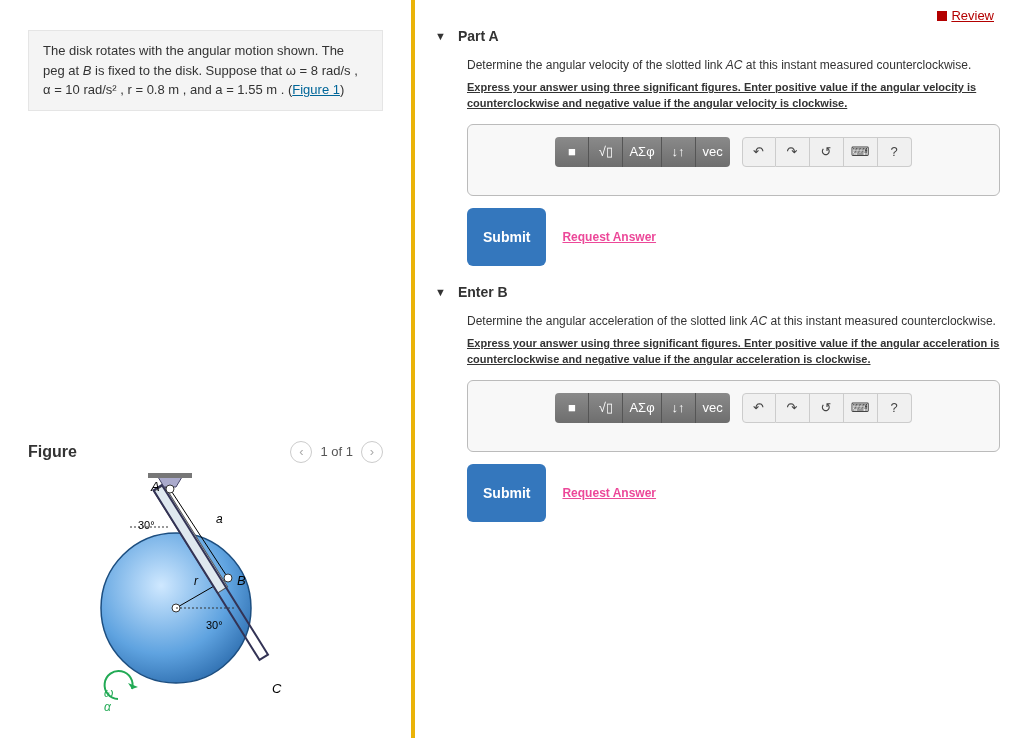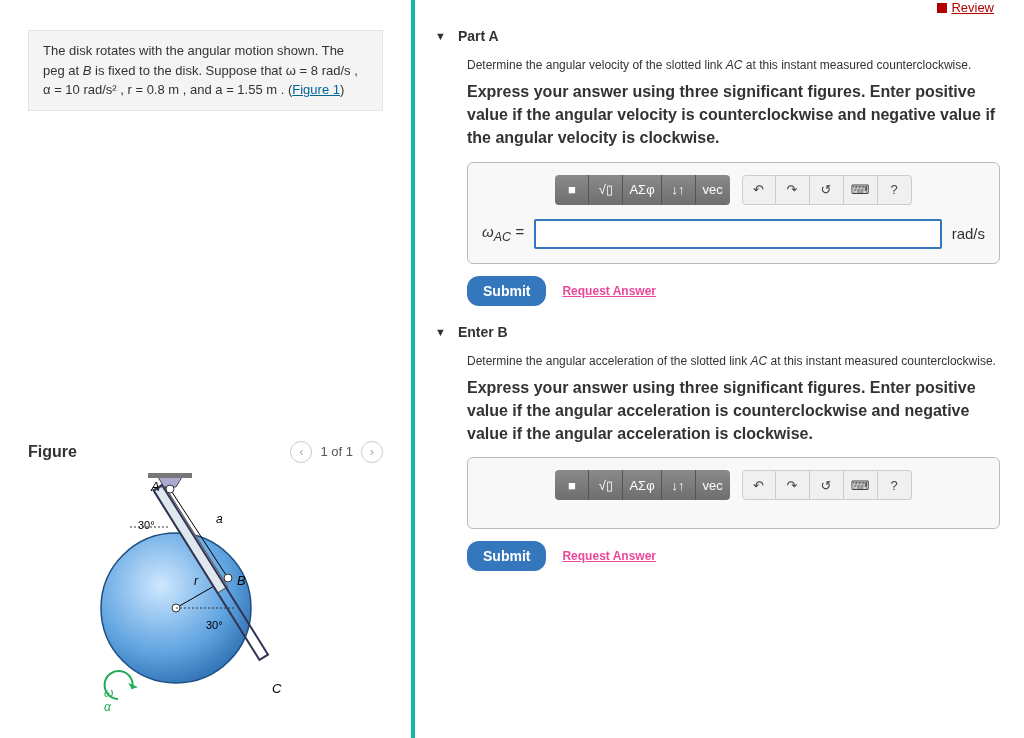--- a/index.html
+++ b/index.html
@@ -1,52 +1,52 @@
 <!DOCTYPE html>
 <html><head>
 <meta charset="utf-8">
 <style>
   * { box-sizing: border-box; margin: 0; padding: 0; }
   body { font-family: Arial, Helvetica, sans-serif; font-size: 13px; color: #333; background: #fff; width: 1024px; height: 738px; overflow: hidden; }
   .page { display: flex; width: 100%; height: 100%; }
-  .leftcol { width: 415px; height: 100%; border-right: 4px solid #14b8a6; padding: 30px 28px 10px 28px; overflow: hidden; }
+  .leftcol { width: 415px; height: 100%; border-right: 4px solid #eab308; padding: 30px 28px 10px 28px; overflow: hidden; }
   .rightcol { flex: 1; height: 100%; padding: 10px 24px 10px 20px; overflow: hidden; position: relative; }
-  .review { position: absolute; top: 0; right: 30px; font-size: 13px; color: #b30000; text-decoration: underline; display: flex; align-items: center; gap: 4px; }
+  .review { position: absolute; top: 8px; right: 30px; font-size: 13px; color: #b30000; text-decoration: underline; display: flex; align-items: center; gap: 4px; }
   .review-icon { width: 10px; height: 10px; background: #b30000; display: inline-block; }
 
   .problem-box { background: #f4f4f4; border: 1px solid #e5e5e5; padding: 10px 14px; font-size: 13px; line-height: 1.5; color: #333; }
   .problem-box i { font-style: italic; }
   .figlink { color: #006699; text-decoration: underline; cursor: pointer; }
 
   .figure-head { display: flex; justify-content: space-between; align-items: center; margin-top: 330px; text-align: center; }
   .figure-title { font-weight: bold; font-size: 16px; }
   .figure-nav { display: flex; align-items: center; gap: 8px; font-size: 13px; color: #555; }
   .nav-btn { width: 22px; height: 22px; border: 1px solid #ccc; border-radius: 50%; display: inline-flex; align-items: center; justify-content: center; color: #aaa; cursor: pointer; background: #fff; }
 
   .figure-img { margin-top: 10px; display:flex; justify-content:center; }
 
   .part { margin-top: 18px; }
   .part-header { display: flex; align-items: center; gap: 12px; font-weight: bold; font-size: 14px; margin-bottom: 12px; cursor: pointer; }
   .part-header .tri { font-size: 11px; }
   .part-body { padding-left: 32px; }
   .q-text { font-size: 12px; color: #333; line-height: 1.5; margin-bottom: 6px; }
-  .q-bold { font-weight: bold; font-size: 16px; line-height: 1.45; margin-bottom: 12px; }
+  .q-bold { font-weight: bold; font-size: 11px; line-height: 1.45; margin-bottom: 12px; text-decoration: underline; }
   .answer-box { border: 1px solid #bbb; border-radius: 6px; background: #f8f8f8; padding: 12px 14px 14px 14px; }
   .toolbar { display: flex; gap: 0; justify-content: center; margin-bottom: 14px; align-items: center;}
   .tool { height: 30px; min-width: 34px; background: linear-gradient(#8a8a8a,#6e6e6e); color: #fff; font-size: 13px; display: inline-flex; align-items: center; justify-content: center; padding: 0 6px; cursor: pointer; border-right: 1px solid #555; }
   .tool:first-child { border-top-left-radius: 4px; border-bottom-left-radius: 4px; }
   .tool-light { background: #f0f0f0; color: #444; border: 1px solid #ccc; border-left: none; }
   .tool-light.rsep { border-top-right-radius: 4px; border-bottom-right-radius: 4px;}
   .tool-gap { width: 12px; }
   .input-row { display: flex; align-items: center; gap: 10px; }
   .var-label { font-style: italic; font-size: 15px; white-space: nowrap; }
   .ans-input { flex: 1; height: 30px; border: 2px solid #3477bd; border-radius: 2px; background: #fff; }
   .unit { font-size: 15px; white-space: nowrap; }
   .submit-row { margin-top: 12px; display: flex; align-items: center; gap: 16px; }
-  .submit-btn { background: #3477bd; color: #fff; border: none; padding: 7px 16px; font-size: 14px; border-radius: 12px; cursor: pointer; font-weight: bold;}
+  .submit-btn { background: #3477bd; color: #fff; border: none; padding: 21px 16px; font-size: 14px; border-radius: 6px; cursor: pointer; font-weight: bold;}
   .req-ans { color: #ec4899; text-decoration: underline; font-size: 12px; font-weight: bold; cursor: pointer; }
 </style>
 </head>
 <body>
 
 <div class="page">
   <div class="leftcol">
     <div class="problem-box">
       <span>The disk rotates with the angular motion shown. The peg at </span><i>B</i><span> is fixed to the disk. Suppose that </span><span>ω = 8  rad/s</span><span> , </span><span>α = 10 rad/s²</span><span> , </span><span>r = 0.8  m</span><span> , and </span><span>a = 1.55  m</span><span> . (</span><span class="figlink">Figure 1</span><span>)</span>
     </div>
@@ -119,25 +119,20 @@
             <span class="tool">ΑΣφ</span>
             <span class="tool">↓↑</span>
             <span class="tool" style="border-top-right-radius:4px;border-bottom-right-radius:4px;border-right:none;">vec</span>
             <span class="tool-gap"></span>
             <span class="tool tool-light" style="border-left:1px solid #ccc;border-top-left-radius:4px;border-bottom-left-radius:4px;">↶</span>
             <span class="tool tool-light">↷</span>
             <span class="tool tool-light">↺</span>
             <span class="tool tool-light">⌨</span>
             <span class="tool tool-light rsep">?</span>
           </div>
-          <div class="input-row">
-            <span class="var-label"><i>ω</i><sub>AC</sub><span> =</span></span>
-            <div class="ans-input"></div>
-            <span class="unit">rad/s</span>
-          </div>
         </div>
         <div class="submit-row">
           <button class="submit-btn">Submit</button>
           <span class="req-ans">Request Answer</span>
         </div>
       </div>
     </div>
 
     <div class="part">
       <div class="part-header">

